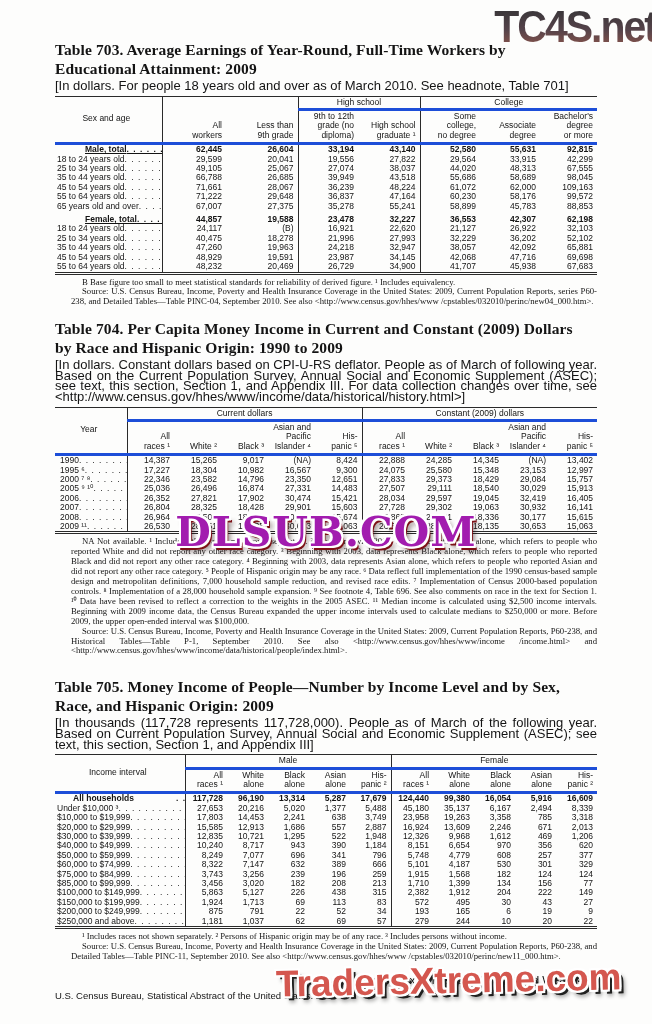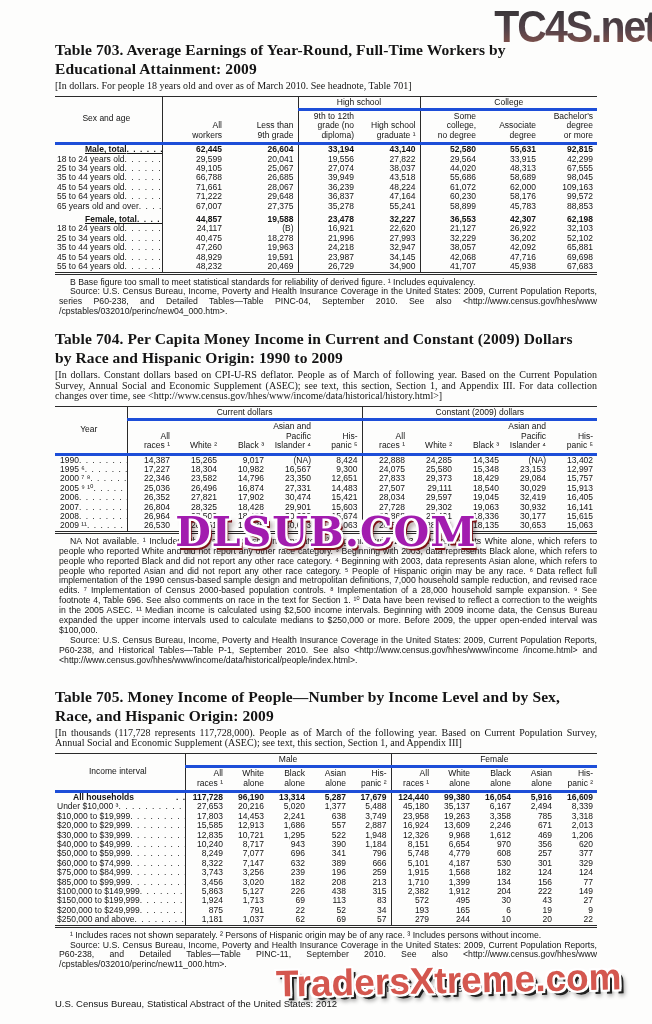--- a/index.html
+++ b/index.html
@@ -6,42 +6,42 @@
   body{
     width:652px;height:1024px;overflow:hidden;background:#fdfdfc;position:relative;
     font-family:"Liberation Sans","DejaVu Sans",sans-serif;color:#141414;
     -webkit-font-smoothing:antialiased;
   }
   .content{padding:40px 55px 0 55px;width:542px;position:relative;}
   .ttl{
     font-family:"Liberation Serif","DejaVu Serif",serif;font-weight:bold;
     font-size:15.5px;line-height:19px;margin:0;white-space:pre-line;letter-spacing:.1px;
   }
-  .headnote{font-size:10px;line-height:10.6px;margin:3px 0 4px 0;text-align:justify;font-family:Liberation Serif, serif;}
+  .headnote{font-size:13px;line-height:10.6px;margin:3px 0 4px 0;text-align:justify;}
   table{border-collapse:collapse;table-layout:fixed;width:542px;
         border-top:1.5px solid #2a2a2a;border-bottom:3px double #2a2a2a;}
   th,td{padding:0;font-size:8.5px;line-height:9.4px;overflow:hidden;white-space:nowrap;}
   thead th{font-weight:normal;vertical-align:bottom;text-align:right;
            white-space:pre-line;padding:1px 4px 2px 0;border-bottom:3px solid #1d4ed8;}
   thead th.grp{text-align:center;vertical-align:middle;padding:1px 0;}
   thead th.stub{text-align:center;vertical-align:middle;white-space:pre-line;}
   .bl{border-left:1px solid #2a2a2a;}
   td.num{text-align:right;padding-right:4px;}
   td.lbl{padding-left:2px;}
   .lw{display:flex;align-items:baseline;overflow:hidden;}
   .dots{flex:1;overflow:hidden;white-space:nowrap;letter-spacing:1px;}
   tr.b{font-weight:bold;}
   tr.gap td{padding-top:4px;}
   #t703 td:nth-child(2),#t703 td:nth-child(4),#t703 td:nth-child(6){border-left:1px solid #2a2a2a;}
   #t704 td:nth-child(2),#t704 td:nth-child(7){border-left:1px solid #2a2a2a;}
   #t705 td:nth-child(2),#t705 td:nth-child(7){border-left:1px solid #2a2a2a;}
   #t703 tr.b .lw{padding-left:28px;text-decoration:underline;}
   #t705 tr.b .lw{padding-left:16px;gap:42px;}
   #t704 td.lbl{padding-left:5px;}
-  .notes{margin:3px 0 0 4px;}
+  .notes{margin:3px 0 0 16px;font-family:Liberation Serif, serif;}
   .notes p{margin:0;font-size:8.7px;line-height:9.9px;text-align:justify;text-indent:11px;}
   .sec{margin:0;}
   .sec704{margin-top:12px;}
   .sec705{margin-top:21px;}
   
   .wm-top{
     position:absolute;top:2px;right:-4px;z-index:5;
     font-family:"Liberation Sans",sans-serif;font-weight:bold;font-size:41px;
     letter-spacing:-2px;transform:scaleY(1.08);transform-origin:top right;
     color:#4a4143;background:linear-gradient(#393639 15%,#55434a 55%,#8a544b 90%);

